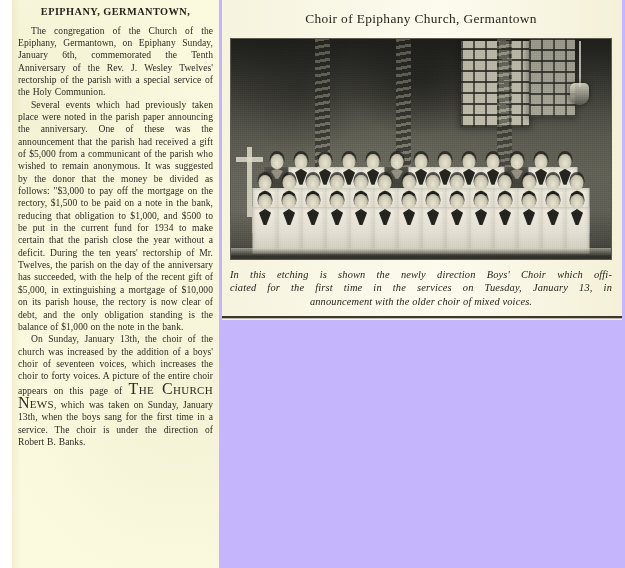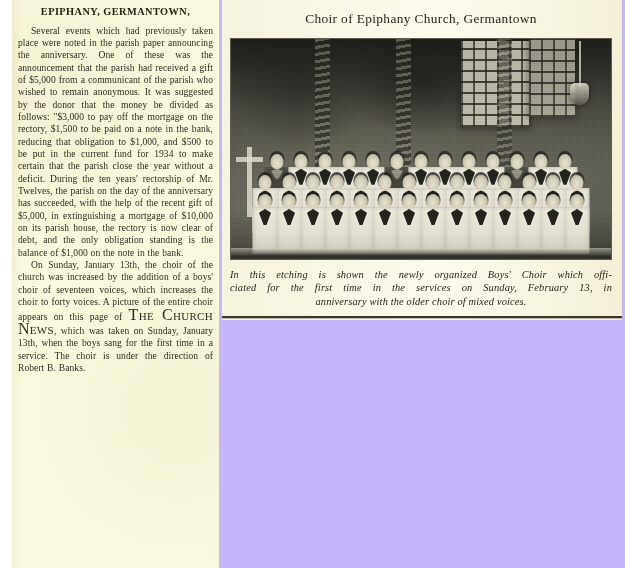--- a/index.html
+++ b/index.html
@@ -349,20 +349,21 @@
   <div class="top-rule"></div>
 
   <div class="left-col">
     <div class="left-inner">
 
       <div class="headline">
         <span class="hl-line hl1">EPIPHANY, GERMANTOWN,</span>
       </div>
 
       <div class="body-text">
+        <p>The congregation of the Church of the Epiphany, Germantown, on Epiphany Sunday, January 6th, commemorated the Tenth Anniversary of the Rev. J. Wesley Twelves' rectorship of the parish with a special service of the Holy Communion.</p>
         <p>Several events which had previously taken place were noted in the parish paper announcing the anniversary. One of these was the announcement that the parish had received a gift of $5,000 from a communicant of the parish who wished to remain anonymous. It was suggested by the donor that the money be divided as follows: "$3,000 to pay off the mortgage on the rectory, $1,500 to be paid on a note in the bank, reducing that obligation to $1,000, and $500 to be put in the current fund for 1934 to make certain that the parish close the year without a deficit. During the ten years' rectorship of Mr. Twelves, the parish on the day of the anniversary has succeeded, with the help of the recent gift of $5,000, in extinguishing a mortgage of $10,000 on its parish house, the rectory is now clear of debt, and the only obligation standing is the balance of $1,000 on the note in the bank.</p>
         <p><span>On Sunday, January 13th, the choir of the church was increased by the addition of a boys' choir of seventeen voices, which increases the choir to forty voices. A picture of the entire choir appears on this page of </span><span class="smallcaps">The Church News</span><span>, which was taken on Sunday, January 13th, when the boys sang for the first time in a service. The choir is under the direction of Robert B. Banks.</span></p>
       </div>
 
     </div>
   </div>
 
   <div class="right-col">
     <div class="plate-bg"></div>
 
@@ -597,22 +598,22 @@
               <div class="bow"></div>
             </div>
           </div>
       </div>
 
       <div class="rail"></div>
       <div class="grain"></div>
     </div>
 
     <div class="caption">
-      <span class="cl cl1">In this etching is shown the newly organized Boys' Choir which offi-</span>
-      <span class="cl cl2">ciated for the first time in the services on Sunday, February 13, in</span>
-      <span class="cl cl3">anniversary with the older choir of mixed voices.</span>
+      <span class="cl cl1">In this etching is shown the newly direction Boys' Choir which offi-</span>
+      <span class="cl cl2">ciated for the first time in the services on Tuesday, January 13, in</span>
+      <span class="cl cl3">announcement with the older choir of mixed voices.</span>
     </div>
 
     <div class="bottom-rule"></div>
     <div class="bottom-rule-fade"></div>
   </div>
 
 </div>
 
 </body></html>

